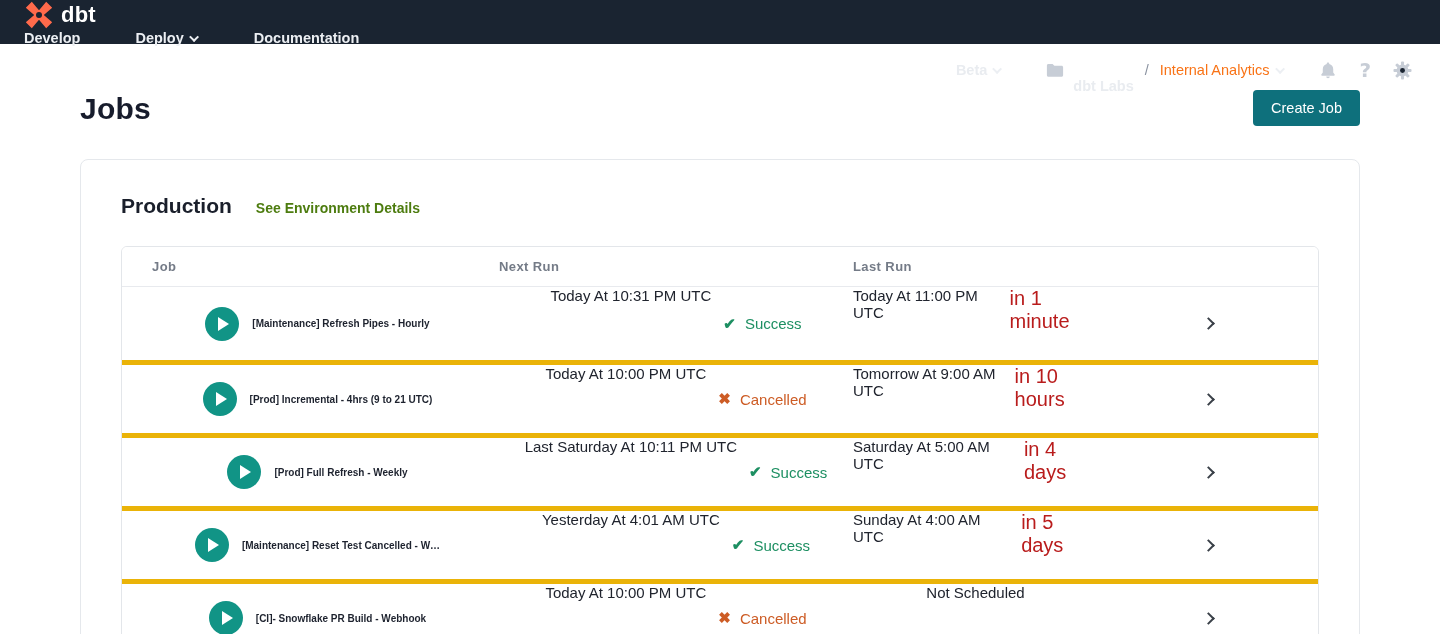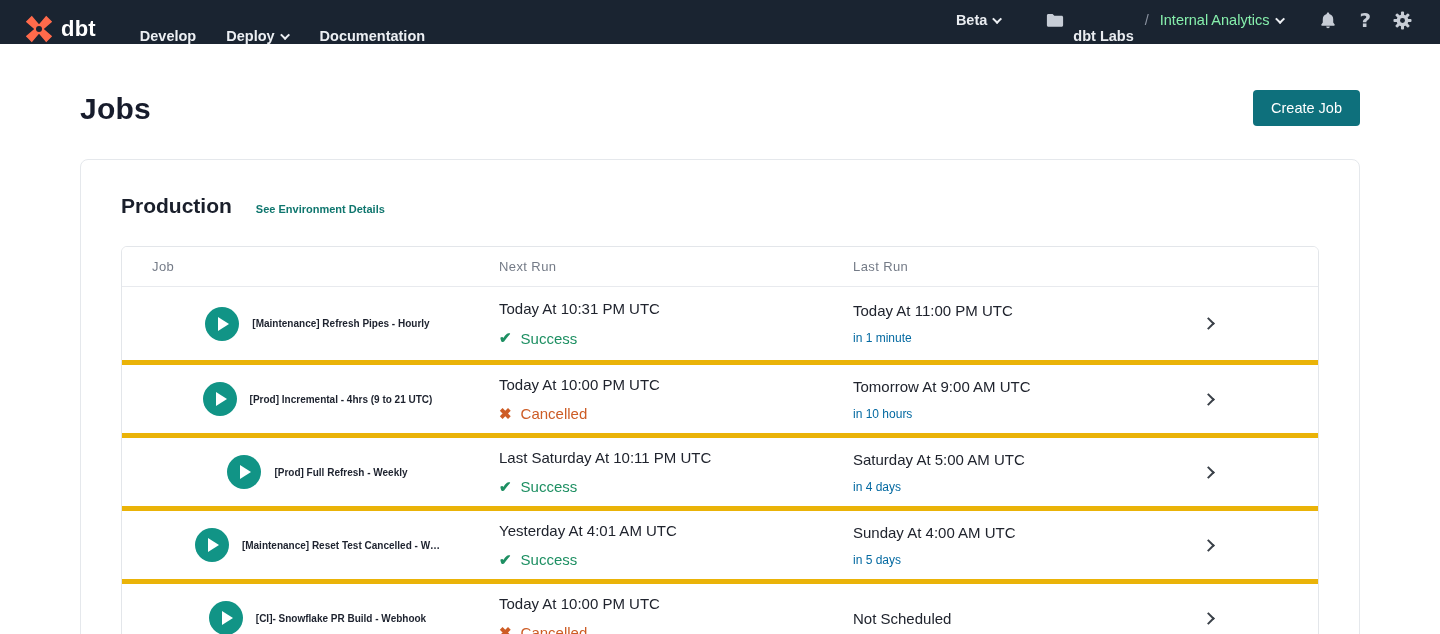--- a/index.html
+++ b/index.html
@@ -1,76 +1,76 @@
 <!DOCTYPE html>
 <html><head>
 <meta charset="utf-8">
 <style>
   * { margin: 0; padding: 0; box-sizing: border-box; }
   html, body { width: 1440px; height: 634px; overflow: hidden; background: #ffffff;
     font-family: "Liberation Sans", sans-serif; }
 
   
-  .navbar { height: 44px; background: #1a2431; display: flex; align-items: flex-end;
-    padding: 0 28px 0 24px; color: #e9ecf0; }
+  .navbar { height: 44px; background: #1a2431; display: flex; align-items: flex-start;
+    padding: 0 28px 0 24px; color: #e9ecf0; flex-direction: column; }
   .logo-wrap { display: flex; align-items: center; gap: 7px; margin-right: 44px; }
   .logo-mark { width: 30px; height: 30px; background: #ff6a4b; position: relative;
     clip-path: polygon(50% 34%, 74% 6%, 94% 26%, 66% 50%, 94% 74%, 74% 94%, 50% 66%, 26% 94%, 6% 74%, 34% 50%, 6% 26%, 26% 6%); }
   .logo-dot { position: absolute; left: 12px; top: 12px; width: 6px; height: 6px;
     border-radius: 50%; background: #1a2431; }
   .logo-text { font-size: 22px; font-weight: 700; color: #fff; letter-spacing: .2px; }
-  .nav-items { display: flex; align-items: center; gap: 30px; }
+  .nav-items { display: flex; align-items: center; gap: 55px; }
   .nav-item { font-size: 14.5px; font-weight: 600; color: #eceff3; display: flex;
     align-items: center; gap: 8px; cursor: pointer; }
   .caret-down { width: 7px; height: 7px; border-left: 2px solid #eceff3;
     border-bottom: 2px solid #eceff3; transform: rotate(-45deg) translateY(-2px); }
   .nav-right { margin-left: auto; display: flex; align-items: center; }
   .beta { display: flex; align-items: center; gap: 8px; font-size: 14.5px; font-weight: 600; margin-right: 44px; cursor: pointer; }
   .crumb { display: flex; align-items: center; gap: 9px; font-size: 14.5px; margin-right: 34px; }
   .crumb .account { font-weight: 700; margin-top: 32px; }
   .crumb .sep { color: #8b93a1; margin: 0 2px; }
-  .crumb .project { font-weight: 400; color: #86efac; }
+  .crumb .project { font-weight: 400; color: #f97316; }
   .folder-icon svg { display: block; }
   .nav-icons { display: flex; align-items: center; gap: 22px; }
   .nav-icon { color: #c7cdd6; cursor: pointer; display: flex; align-items: center; }
   .q-icon { font-size: 20px; font-weight: 800; color: #c7cdd6; font-family: "DejaVu Sans", sans-serif; }
 
   
   .page-header { display: flex; align-items: flex-end; justify-content: space-between;
     padding: 0 80px; margin-top: 46px; }
   .page-title { font-size: 30px; font-weight: 700; color: #171c2c; letter-spacing: .2px; }
   .create-btn { background: #0e707c; color: #ffffff; font-size: 14.5px; font-weight: 500;
     border: none; border-radius: 4px; padding: 10px 18px; cursor: pointer;
     font-family: "Liberation Sans", sans-serif; }
 
   
   .env-card { margin: 33px 80px 0 80px; border: 1px solid #e5e8ec; border-radius: 8px;
     background: #fff; padding: 34px 40px 40px 40px; min-height: 620px; }
   .env-head { display: flex; align-items: baseline; gap: 24px; }
   .env-name { font-size: 21px; font-weight: 700; color: #1a1f2b; }
-  .env-link { font-size: 11px; font-weight: 700; color: #0f766e; text-decoration: none; cursor: pointer; }
+  .env-link { font-size: 14px; font-weight: 700; color: #4d7c0f; text-decoration: none; cursor: pointer; }
 
   
   .jobs-table { margin-top: 28px; border: 1px solid #e3e6ea; border-radius: 6px; overflow: hidden; }
   .t-grid { display: grid; grid-template-columns: 377px 354px 1fr 220px; align-items: center; }
-  .t-head { height: 40px; border-bottom: 1px solid #e8eaee; background: #fff; }
+  .t-head { height: 40px; border-bottom: 1px solid #e8eaee; background: #fff; font-weight: bold; }
   .t-head .th { font-size: 13px; color: #747b87; letter-spacing: .4px; }
   .th-job { padding-left: 30px; }
   .t-row { height: 73px; cursor: pointer; background: #fff; }
   .t-row + .t-row { border-top: 5px solid #eab308; }
-  .cell { display: flex; flex-direction: column; justify-content: center; gap: 12px; height: 100%; }
+  .cell { display: flex; flex-direction: row; justify-content: center; gap: 12px; height: 100%; }
   .job-cell { flex-direction: row; align-items: center; gap: 13px; padding-left: 30px; }
   .play-btn { width: 34px; height: 34px; min-width: 34px; border-radius: 50%;
     background: #119486; display: flex; align-items: center; justify-content: center; cursor: pointer; }
   .play-tri { width: 0; height: 0; border-left: 11px solid #ffffff;
     border-top: 7px solid transparent; border-bottom: 7px solid transparent; margin-left: 3px; }
   .job-name { font-size: 10px; font-weight: 700; color: #1d222e; white-space: nowrap;
     overflow: hidden; text-overflow: ellipsis; padding-right: 16px; }
   .line-main { font-size: 15px; color: #20242e; }
-  .line-sub { font-size: 12px; color: #0369a1; }
+  .line-sub { font-size: 20px; color: #b91c1c; }
   .line-sub:empty { display: none; }
   .status-line { display: flex; align-items: center; gap: 9px; font-size: 15px; font-weight: 400; }
   .status-line .status-glyph { font-size: 15px; font-weight: 700; }
   .status-line:empty { display: none; }
   .success { color: #1d8f62; }
   .cancelled { color: #cd5c25; }
   .chev-cell { display: flex; align-items: center; justify-content: center; height: 100%; }
   .chev-right { width: 9px; height: 9px; border-top: 2.5px solid #3a4048;
     border-right: 2.5px solid #3a4048; transform: rotate(45deg); }
 </style>

